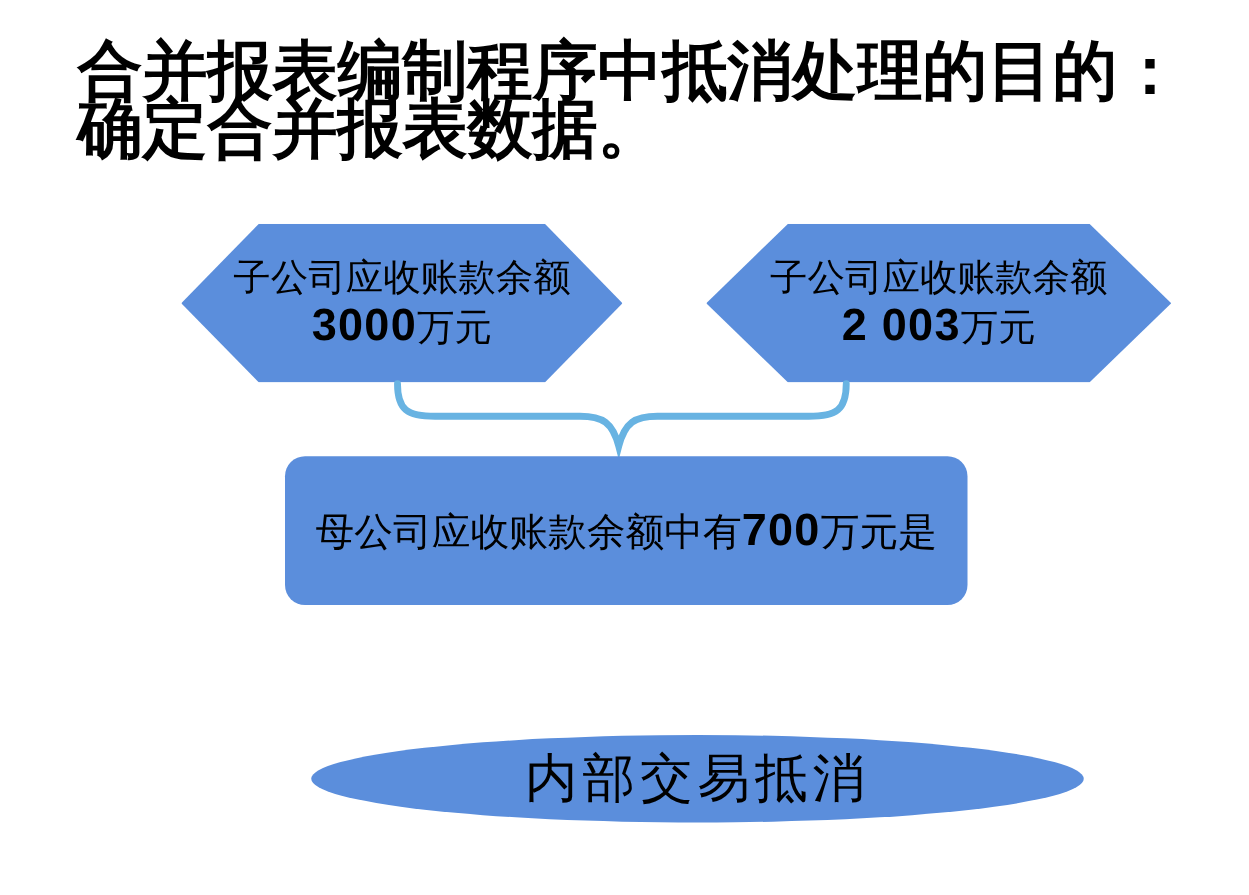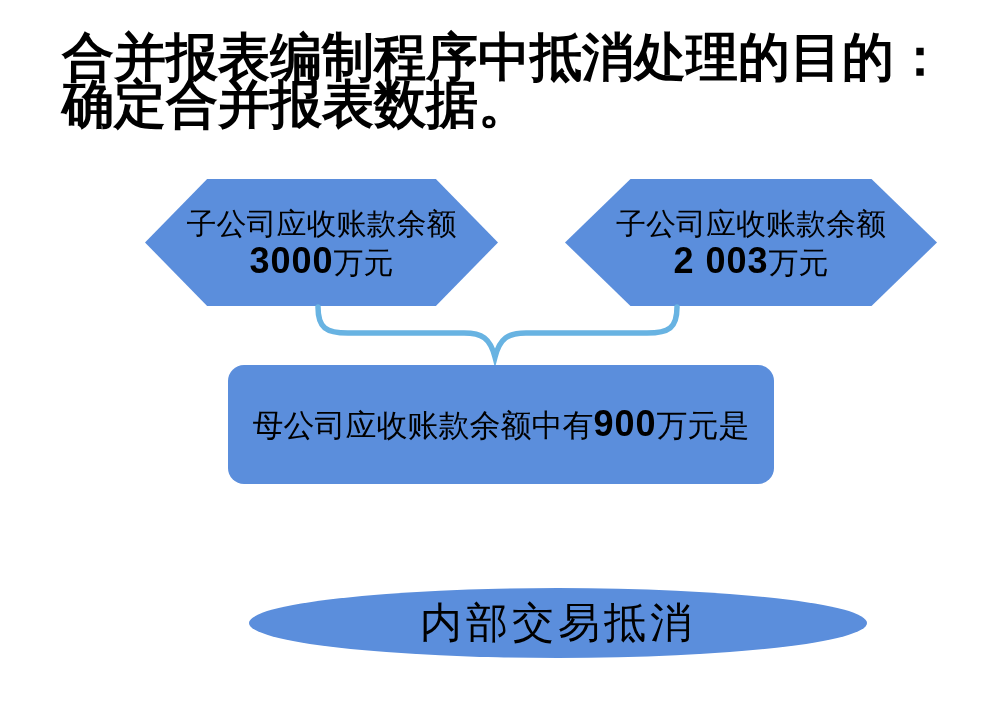--- a/index.html
+++ b/index.html
@@ -112,21 +112,21 @@
     </div>
   </div>
 
   <svg class="brace-svg" viewBox="300 296 400 70" aria-hidden="true">
     <path class="brace-path" d="M318 307 C318 328, 326 333, 348 333 L464 333 C482 333, 490 338, 495 357
              C500 338, 508 333, 526 333 L647 333 C669 333, 677 328, 677 307"></path>
   </svg>
 
   <div class="shape note-box">
     <div class="shape-line">
-      <span>母公司应收账款余额中有</span><span class="num">900</span><span>万元是</span>
+      <span>母公司应收账款余额中有</span><span class="num">700</span><span>万元是</span>
     </div>
   </div>
 
   <div class="shape ellipse">
     <div class="ellipse-label">内部交易抵消</div>
   </div>
 
 </div>
 
 </body></html>

